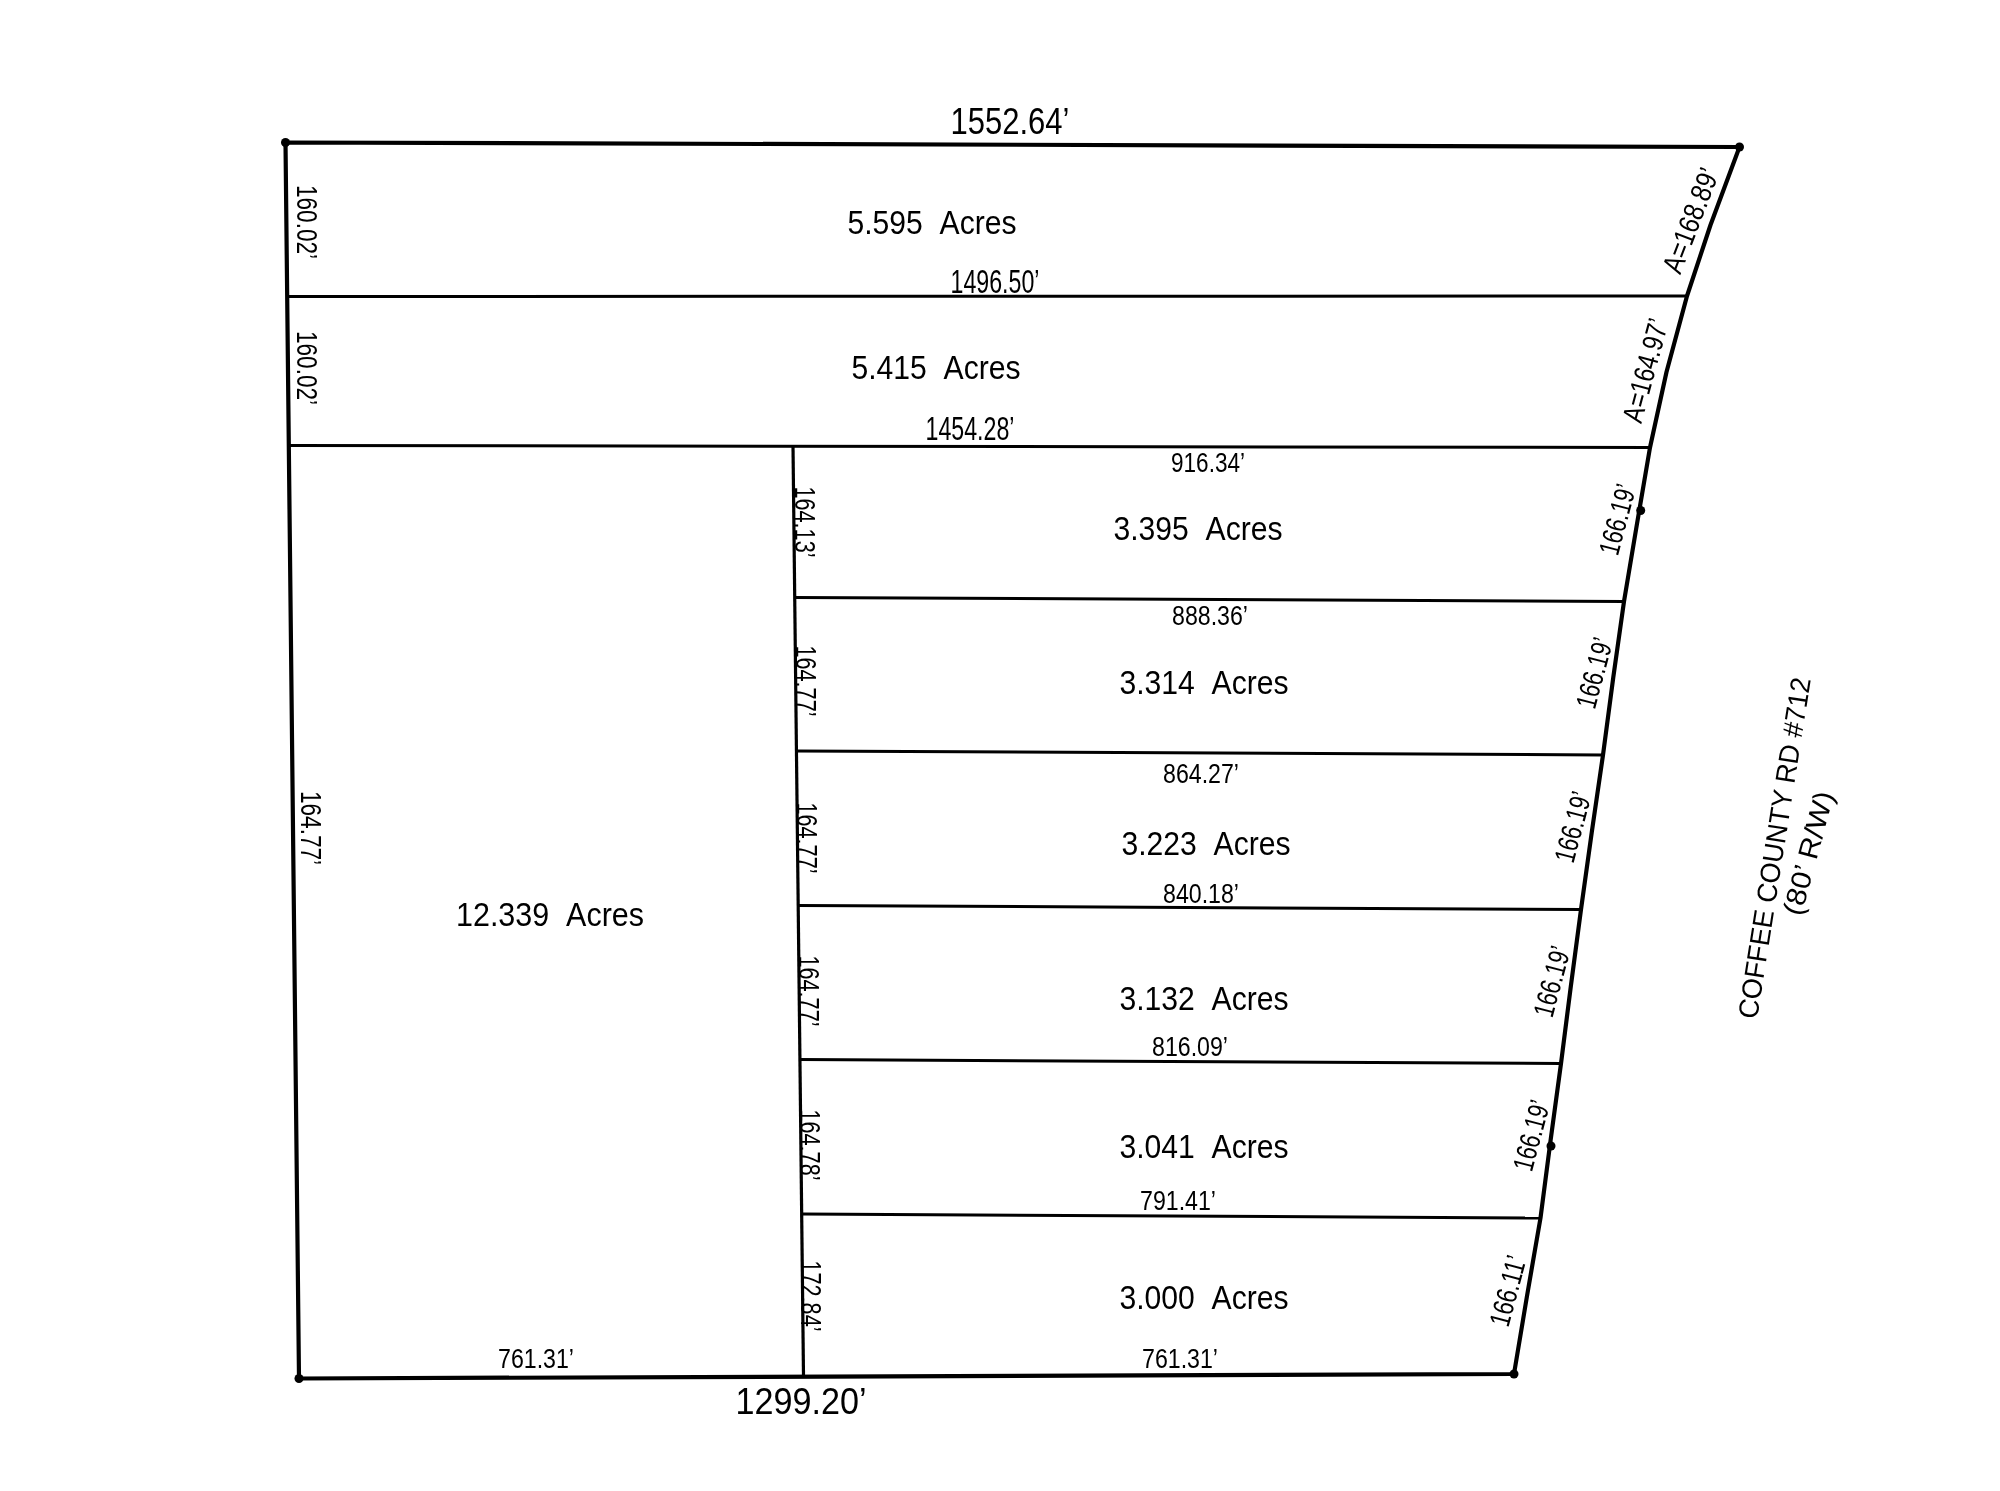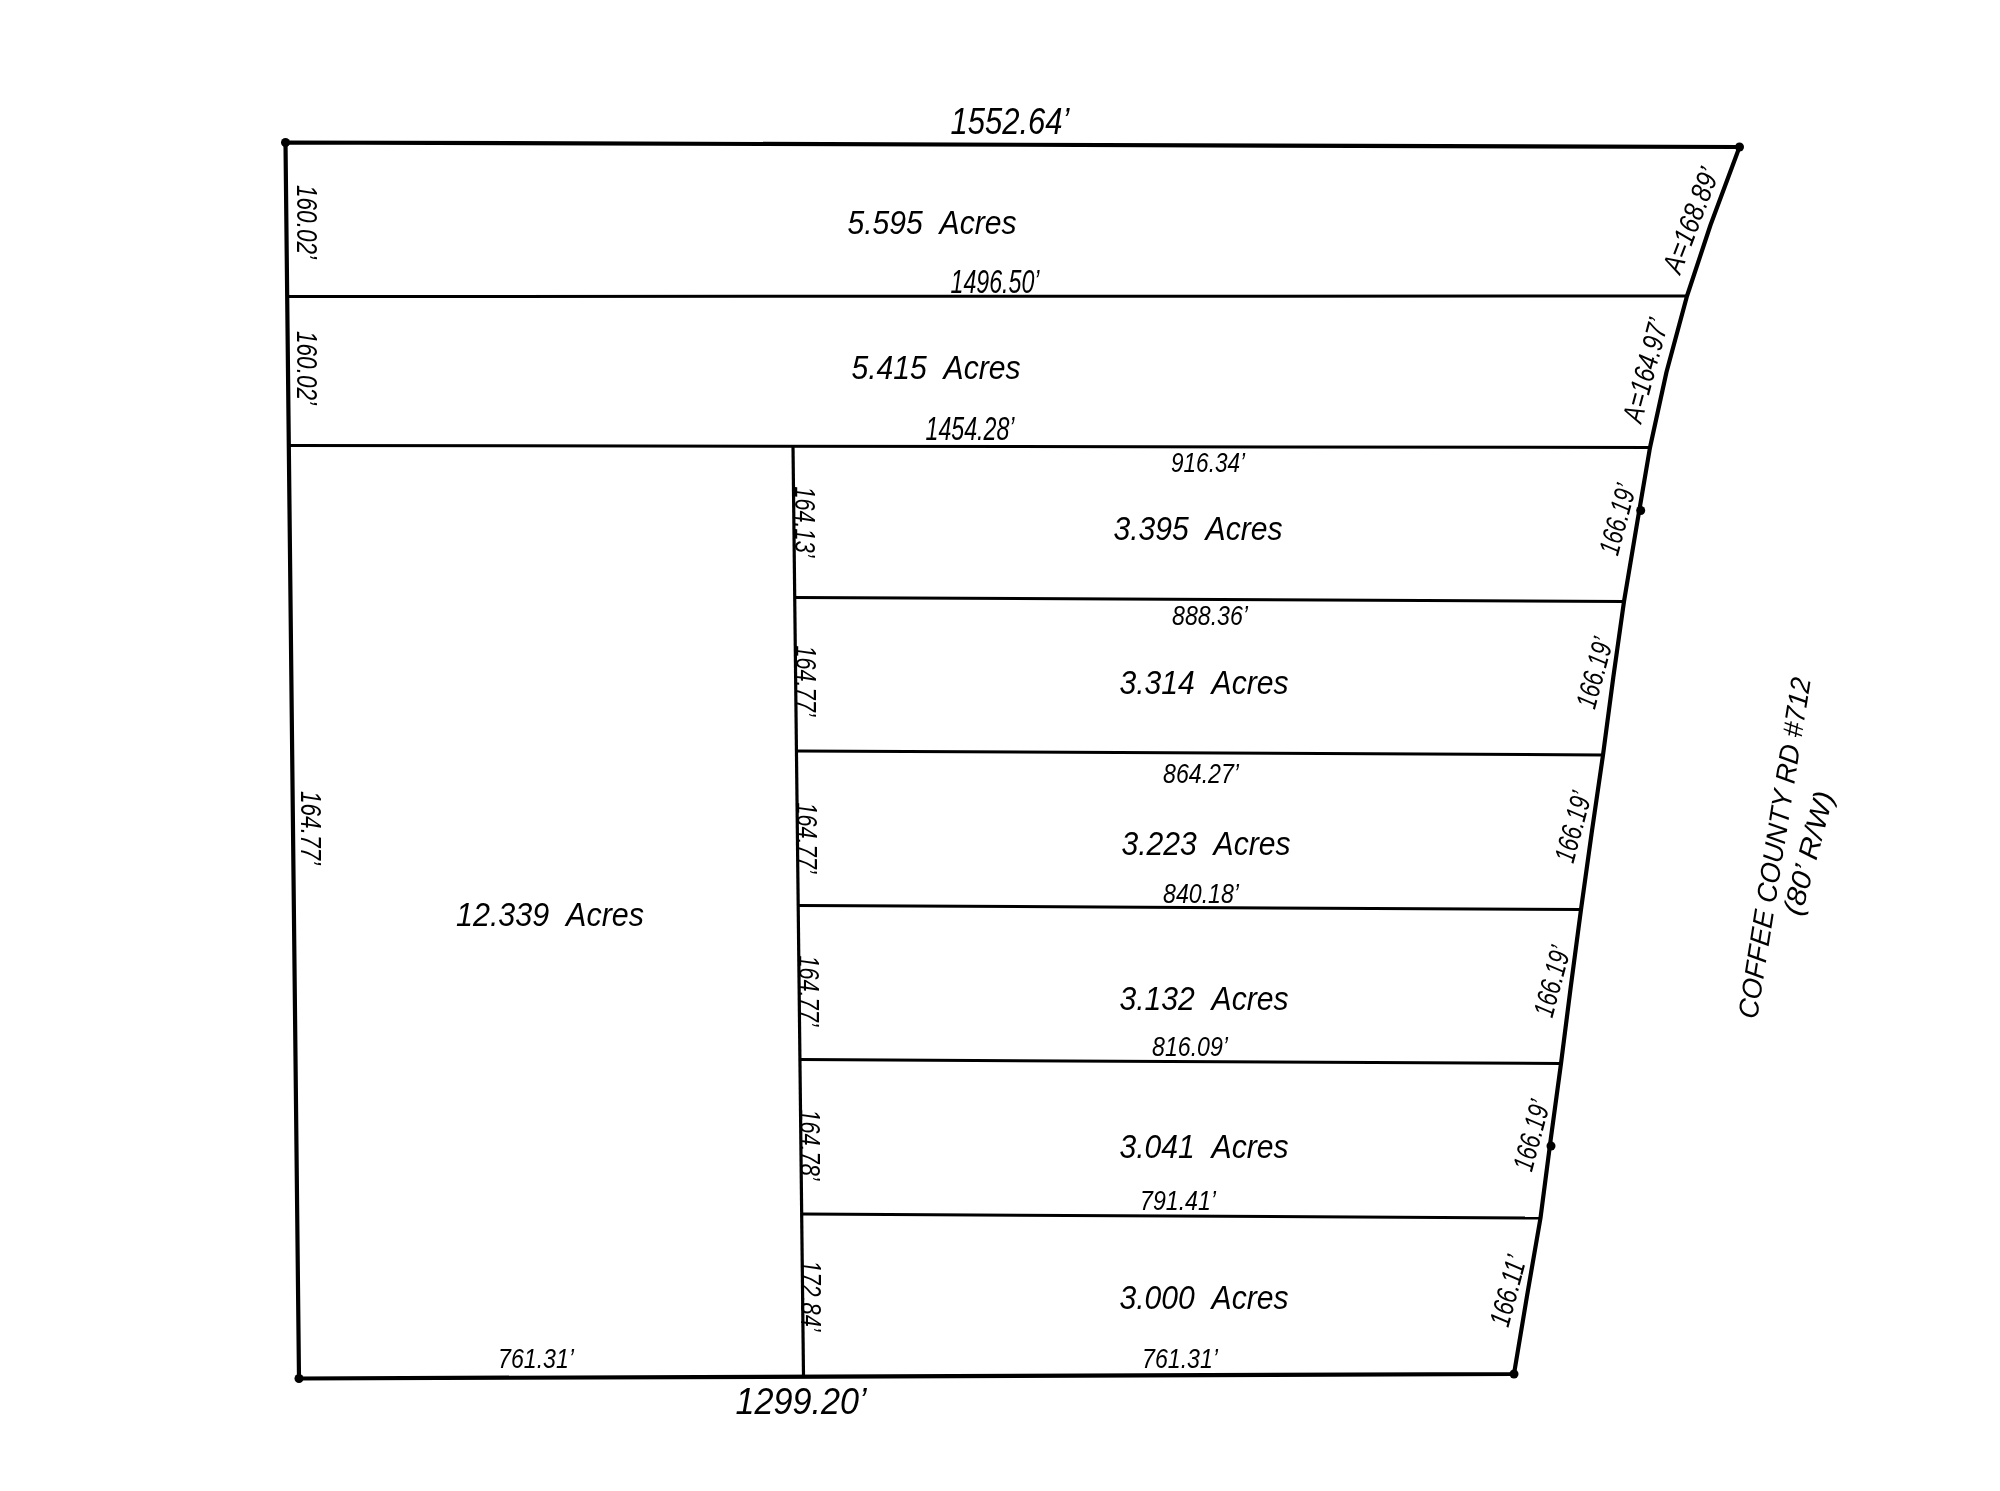--- a/index.html
+++ b/index.html
@@ -1,16 +1,16 @@
 <!DOCTYPE html>
 <html><head>
 <meta charset="utf-8">
 <style>
   html,body{margin:0;padding:0;background:#ffffff;}
-  .wrap{width:2000px;height:1491px;position:relative;background:#ffffff;font-style:italic;}
+  .wrap{width:2000px;height:1491px;position:relative;background:#ffffff;}
   text{font-family:"Liberation Sans",sans-serif;fill:#000000;}
 </style>
 </head>
 <body>
 
 <div class="wrap">
 <svg width="2000" height="1491" viewBox="0 0 2000 1491" xmlns="http://www.w3.org/2000/svg">
   <rect x="0" y="0" width="2000" height="1491" fill="#ffffff"></rect>
 
   <path d="M 285.5 142.5 L 1739.5 147 L 1710.5 225 L 1687 296 L 1666.5 372 L 1650 447.5 L 1636.8 525 L 1624 601.5 L 1613.2 678 L 1603 755 L 1591.8 832 L 1581 909.5 L 1570.8 986.5 L 1561 1063.5 L 1550.5 1141 L 1540.5 1218 L 1527 1296 L 1514 1374 L 299 1378.5 Z" fill="none" stroke="#000000" stroke-width="4.2" stroke-linejoin="round" stroke-linecap="round"></path>

